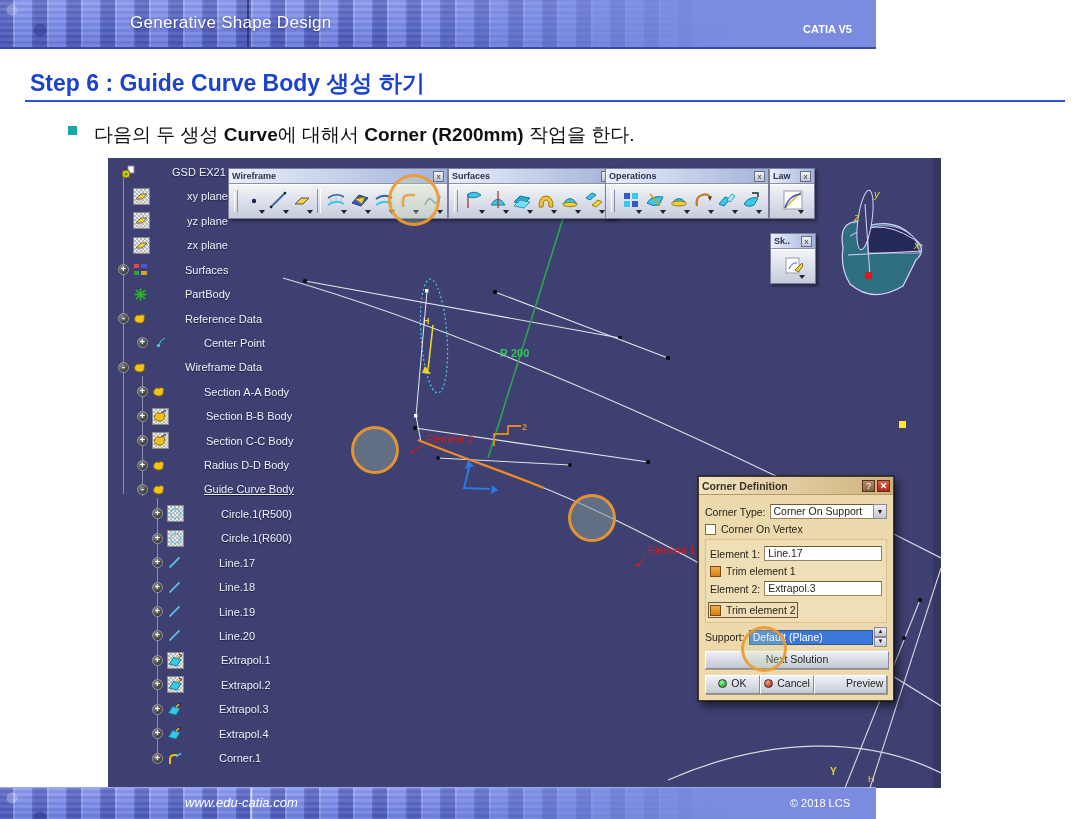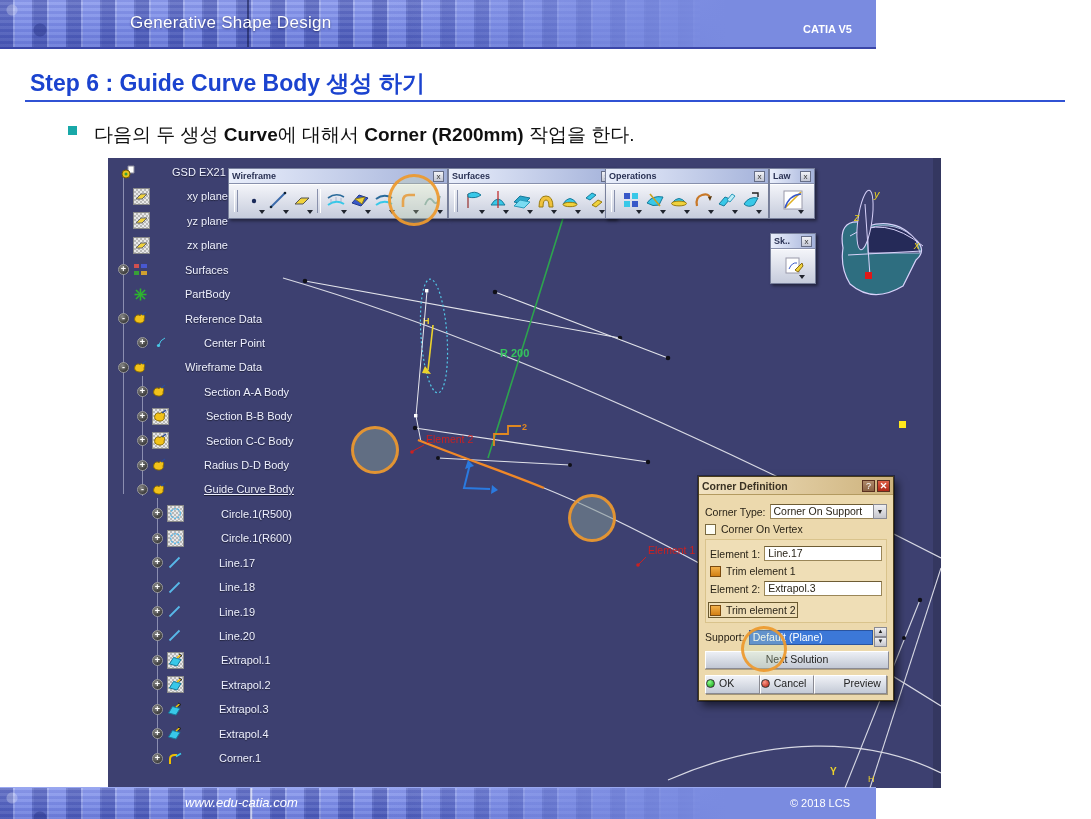--- a/index.html
+++ b/index.html
@@ -78,21 +78,21 @@
   .chkbx.on{background:linear-gradient(#f2b04a,#d27f14);border-color:#7a4a10;}
   .focusbox{outline:1px solid #6a5a30;outline-offset:1px;}
   .group{border:1px solid #d9c38c;background:#efdeb6;padding:2px 4px;margin:4px 0;}
   .dsupport{flex:1;background:#3c78d8;color:#fff;height:13px;line-height:13px;padding:0 3px;border:1px solid #2a54a0;}
   .spin{width:13px;margin-left:1px;display:flex;flex-direction:column;}
   .spin span{height:8px;background:linear-gradient(#efeff3,#c6c6cc);border:1px solid #8a8a92;font-size:6px;line-height:6px;text-align:center;color:#222;}
   .dwide{display:block;width:100%;height:16px;background:linear-gradient(#eceff5,#c2c8d4);border:1px solid #8a8a92;
          border-top-color:#fff;border-left-color:#fff;text-align:center;font-size:10.5px;line-height:14px;color:#222;box-shadow:0 1px 0 rgba(0,0,0,.25);}
   .dbtns-row{display:flex;justify-content:space-between;margin-top:6px;}
   .pbtn{height:17px;background:linear-gradient(#f0f2f7,#c4cad6);border:1px solid #8a8a92;border-top-color:#fff;border-left-color:#fff;
-        font-size:10.5px;line-height:15px;color:#222;box-shadow:1px 1px 0 rgba(0,0,0,.3);}
+        font-size:10.5px;line-height:15px;text-align:center;color:#222;box-shadow:1px 1px 0 rgba(0,0,0,.3);}
   .pbtn .led{display:inline-block;width:7px;height:7px;border-radius:50%;margin-right:4px;border:1px solid #333;vertical-align:-1px;}
   .led.g{background:radial-gradient(circle at 35% 30%,#8aff8a,#0d9a0d);}
   .led.r{background:radial-gradient(circle at 35% 30%,#ff9a8a,#b01808);}
   #okBtn{width:62px;} #cancelBtn{width:62px;} #prevBtn{width:50px;padding-left:28px;}
 </style>
 </head>
 <body>
 
 <div id="hdr" class="band">
   <div class="pat"></div>

